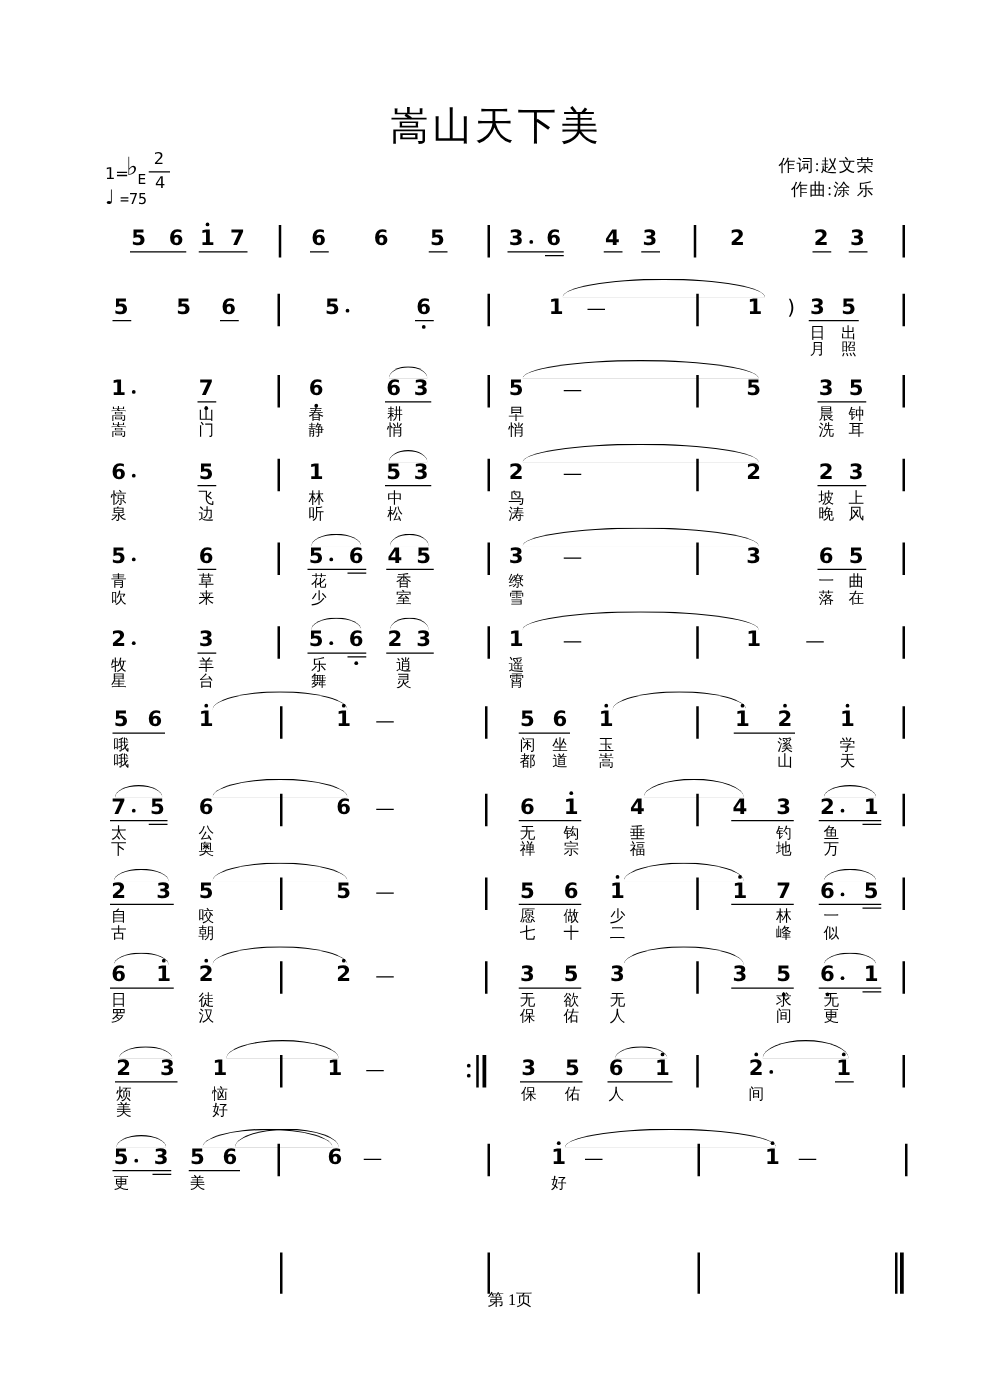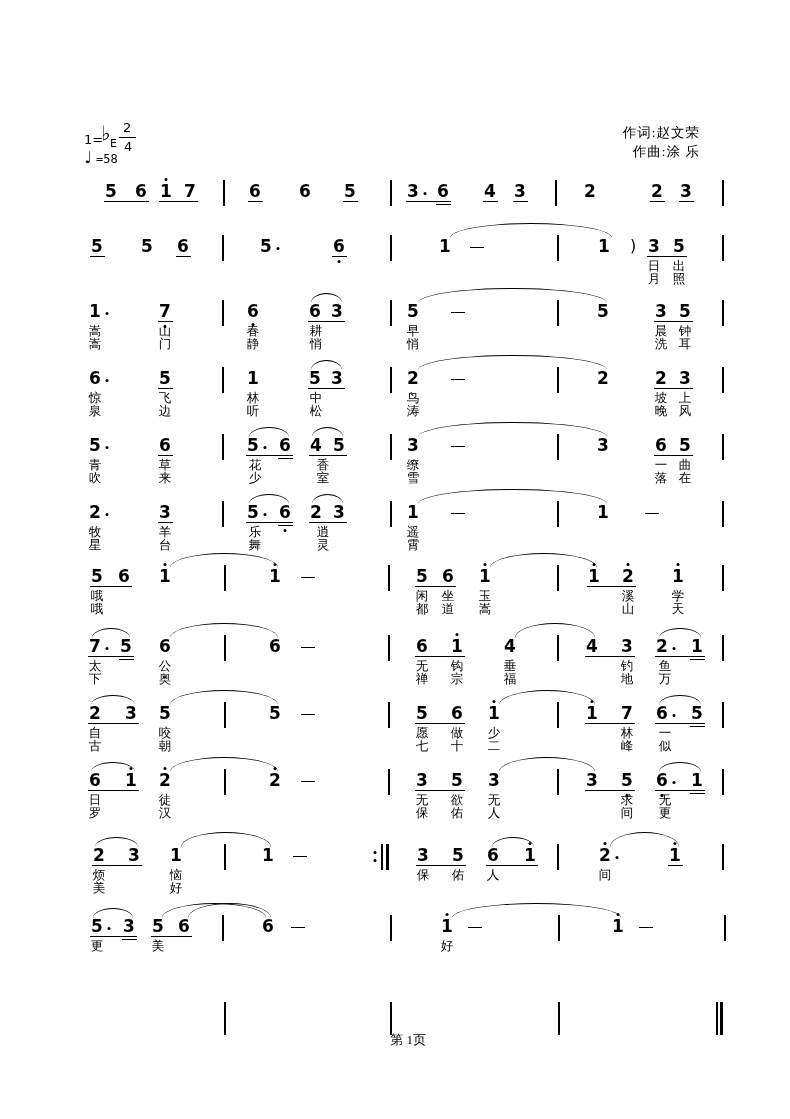--- a/index.html
+++ b/index.html
@@ -14,30 +14,31 @@
   .dot{position:absolute;width:3px;height:3px;border-radius:50%;background:#000;transform:translate(-50%,0);}
   .slur{position:absolute;border-top:1.4px solid #000;border-radius:50% 50% 0 0/100% 100% 0 0;}
   .lyr{position:absolute;transform:translateX(-50%);font-size:12.5px;line-height:13px;white-space:nowrap;}
   .ks{position:absolute;white-space:nowrap;}
 </style>
 </head>
 <body>
 
 <div class="sheet">
 
+  <div class="hdr title" style="left:397px;top:80px">嵩山天下美</div>
 
   <div>
     <span class="ks" style="left:84px;top:132px;font-size:13px;font-family:'DejaVu Sans',sans-serif">1=</span>
     <span class="ks" style="left:101px;top:121px;font-size:20px;font-family:'DejaVu Sans',sans-serif">♭</span>
     <span class="ks" style="left:110px;top:137px;font-size:11px;font-family:'DejaVu Sans',sans-serif">E</span>
     <span class="ks" style="left:123px;top:120px;font-size:13px;font-family:'DejaVu Sans',sans-serif">2</span>
     <span class="ln" style="left:119px;top:137px;width:17px;height:1.3px"></span>
     <span class="ks" style="left:124px;top:139px;font-size:13px;font-family:'DejaVu Sans',sans-serif">4</span>
     <span class="ks" style="left:84px;top:148px;font-size:16px;font-family:'DejaVu Sans',sans-serif">♩</span>
-    <span class="ks" style="left:96px;top:152px;font-size:12px;font-family:'DejaVu Sans Mono',monospace">=58</span>
+    <span class="ks" style="left:96px;top:152px;font-size:12px;font-family:'DejaVu Sans Mono',monospace">=75</span>
   </div>
 
   <div class="hdr credit" style="right:90px;top:124px;text-align:left">作词:赵文荣</div>
   <div class="hdr credit" style="right:90px;top:143px;text-align:right">作曲:涂  乐</div>
 
   <div id="score" style="position:absolute;left:0;top:0;width:790px;height:1119px">
       <div class="note" style="left: 111px; top: 183px;">5</div>
       <div class="note" style="left: 141px; top: 183px;">6</div>
       <div class="note" style="left: 166px; top: 183px;">1</div>
       <div class="dot" style="left: 166px; top: 177.5px;"></div>

